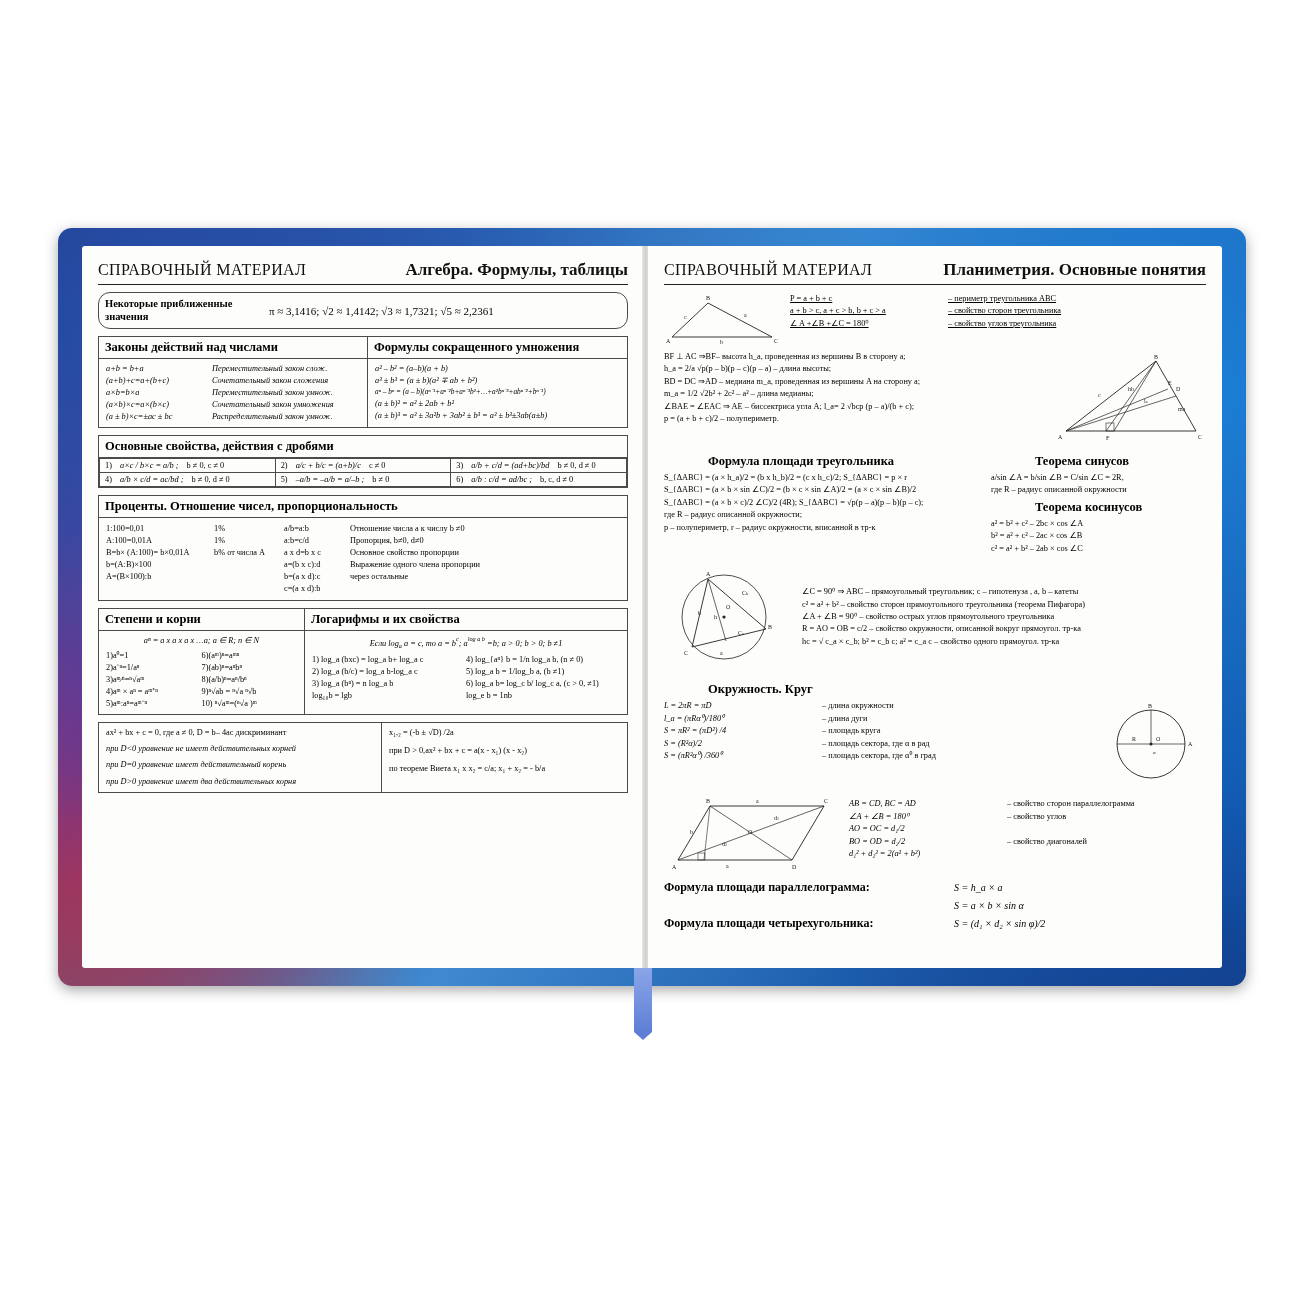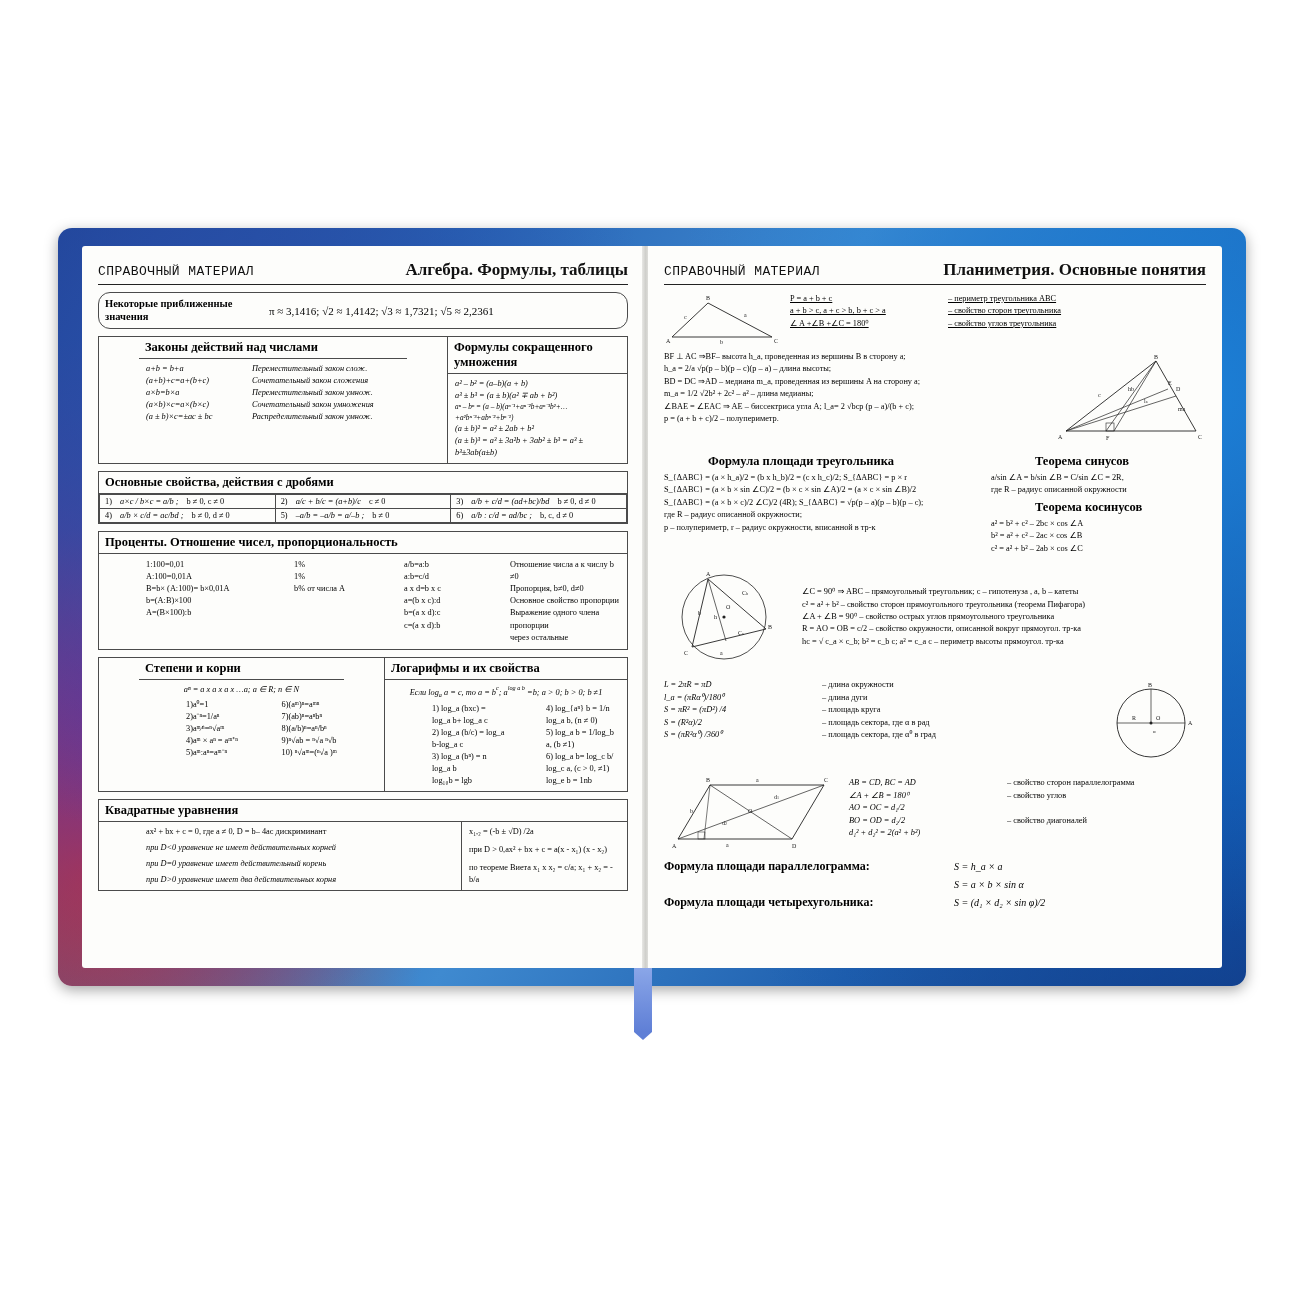--- a/index.html
+++ b/index.html
@@ -37,30 +37,30 @@
     background:linear-gradient(180deg,#8aa6e8,#5f7fd6);
   }
   .ribbon:after{
     content:"";position:absolute;left:0;bottom:-8px;border-left:9px solid transparent;
     border-right:9px solid transparent;border-top:8px solid #5f7fd6;
   }
 
   
   .pg-inner{position:absolute;inset:0;padding:14px 16px;box-sizing:border-box;}
   .hdr{display:flex;align-items:baseline;justify-content:space-between;border-bottom:1.6px solid #222;padding-bottom:4px;}
-  .hdr .lbl{font-size:13px;letter-spacing:.4px;color:#111;font-family:Liberation Mono, monospace;}
+  .hdr .lbl{font-size:16px;letter-spacing:.4px;color:#111;font-family:Liberation Serif, serif;}
   .hdr .ttl{font-size:17px;font-weight:bold;color:#111;}
 
   .box{border:1px solid #4b4b4b;margin-top:7px;}
   .box .bt{font-size:12.5px;font-weight:bold;padding:3px 6px;border-bottom:1px solid #4b4b4b;}
   .sec-title{font-size:12.5px;font-weight:bold;padding:3px 6px;margin-left:44px;}
 
   .tiny{font-size:8.3px;line-height:1.45;}
   .row2{display:flex;}
-  .row2 > div{flex:1;margin-left:40px;}
+  .row2 > div{flex:1;}
   .vline{border-left:1px solid #4b4b4b;}
   .cellpad{padding:4px 7px;}
 
   table.g{border-collapse:collapse;width:100%;font-size:8.3px;}
   table.g td{vertical-align:top;padding:2px 5px;}
   .bordered td{border:1px solid #4b4b4b;}
   .center{text-align:center;}
   .it{font-style:italic;}
 
   
@@ -237,21 +237,20 @@
                     <div>6) log_a b= log_c b/ log_c a, (c &gt; 0, ≠1)</div>
                     <div>    log_e b = 1nb</div>
                   </div>
                 </div>
               </div>
             </div>
           </div>
         </div>
 
         <div class="box">
-          <div class="bt">Квадратные уравнения</div>
           <div class="row2">
             <div style="flex:0 0 268px;" class="cellpad tiny">
               <div>ax² + bx + c = 0, где a ≠ 0, D = b– 4ac  дискриминант</div>
               <div style="height:4px"></div>
               <div class="it">при D&lt;0 уравнение не имеет действительных корней</div>
               <div style="height:4px"></div>
               <div class="it">при D=0 уравнение имеет действительный корень</div>
               <div style="height:4px"></div>
               <div class="it">при D&gt;0 уравнение имеет два действительных корня</div>
             </div>
@@ -379,25 +378,26 @@
               <text x="74" y="70" font-size="6" fill="#222">C<tspan font-size="4">a</tspan></text>
               <text x="34" y="50" font-size="6" fill="#222">b</text>
               <text x="56" y="90" font-size="6" fill="#222">a</text>
             </svg>
           </figure>
           <div class="deflist" style="flex:1">
             <div>∠C = 90⁰ ⇒ ABC – прямоугольный треугольник; с – гипотенуза , a, b – катеты</div>
             <div>c² = a² + b² – свойство сторон прямоугольного треугольника (теорема Пифагора)</div>
             <div>∠A + ∠B = 90⁰ – свойство острых углов прямоугольного треугольника</div>
             <div>R = AO = OB = c/2 – свойство окружности, описанной вокруг прямоугол. тр-ка</div>
-            <div>hc = √ c_a × c_b; b² = c_b c; a² = c_a c – периметр высоты прямоугол. тр-ка</div>
+            <div>hc = √ c_a × c_b; b² = c_b c; a² = c_a c – свойство одного прямоугол. тр-ка</div>
           </div>
         </div>
 
         <div style="margin-top:10px;">
+          <div class="sec-title" style="padding-left:0">Окружность. Круг</div>
           <div style="display:flex;gap:10px;align-items:flex-start;">
             <div class="deflist" style="flex:1">
               <div class="r">
                   <span class="c1 it">L = 2πR = πD</span>
                   <span>– длина окружности</span>
                 </div>
               <div class="r">
                   <span class="c1 it">l_a = (πRα⁰)/180⁰</span>
                   <span>– длина дуги</span>
                 </div>

